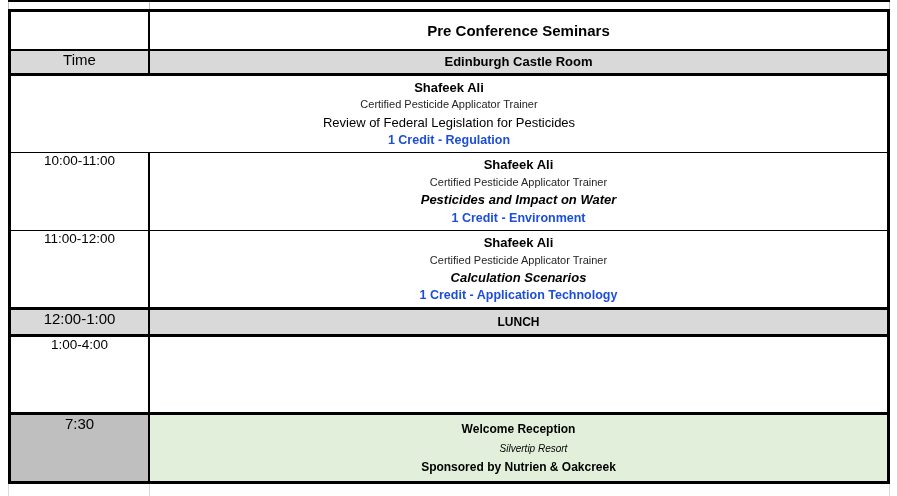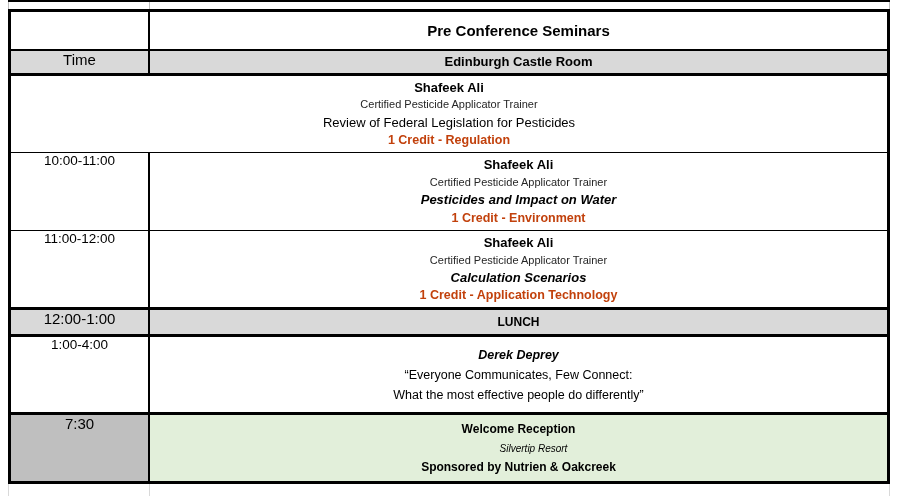--- a/index.html
+++ b/index.html
@@ -56,21 +56,21 @@
 
   
   .t-title     { font-size: 15px; font-weight: bold; }
   .t-room      { font-size: 13px; font-weight: bold; }
   .t-time-lg   { font-size: 15px; }
   .t-time-sm   { font-size: 13.5px; }
   .t-speaker   { font-size: 13px; font-weight: bold; line-height: 1; }
   .t-cred      { font-size: 11px; color: #262626; line-height: 1; }
   .t-topic     { font-size: 13px; font-weight: normal; line-height: 1; }
   .t-topic-it  { font-size: 13px; font-weight: bold; font-style: italic; line-height: 1; }
-  .t-credit    { font-size: 12.5px; font-weight: bold; color: #c2410c; line-height: 1; }
+  .t-credit    { font-size: 12.5px; font-weight: bold; color: #1d4ed8; line-height: 1; }
   .t-lunch     { font-size: 12px; font-weight: bold; }
   .t-keyname   { font-size: 12.5px; font-weight: bold; font-style: italic; line-height: 20px; }
   .t-quote     { font-size: 12.5px; line-height: 20px; }
   .t-rec-bold  { font-size: 12px; font-weight: bold; line-height: 19px; }
   .t-rec-it    { font-size: 10px; font-weight: normal; font-style: italic; line-height: 19px; margin-left: 30px; }
 </style>
 </head>
 <body>
 
 <div id="canvas">
@@ -140,25 +140,20 @@
       </div>
       <div class="cell-main centered">
         <span class="t-lunch">LUNCH</span>
       </div>
     </div>
 
     <div class="row r-keynote">
       <div class="cell-time">
         <span class="t-time-sm">1:00-4:00</span>
       </div>
-      <div class="cell-main centered">
-        <span class="t-keyname">Derek Deprey</span>
-        <span class="t-quote">“Everyone Communicates, Few Connect:</span>
-        <span class="t-quote">What the most effective people do differently”</span>
-      </div>
     </div>
 
     <div class="row r-reception">
       <div class="cell-time">
         <span class="t-time-lg">7:30</span>
       </div>
       <div class="cell-main centered">
         <span class="t-rec-bold">Welcome Reception</span>
         <span class="t-rec-it">Silvertip Resort</span>
         <span class="t-rec-bold">Sponsored by Nutrien &amp; Oakcreek</span>

